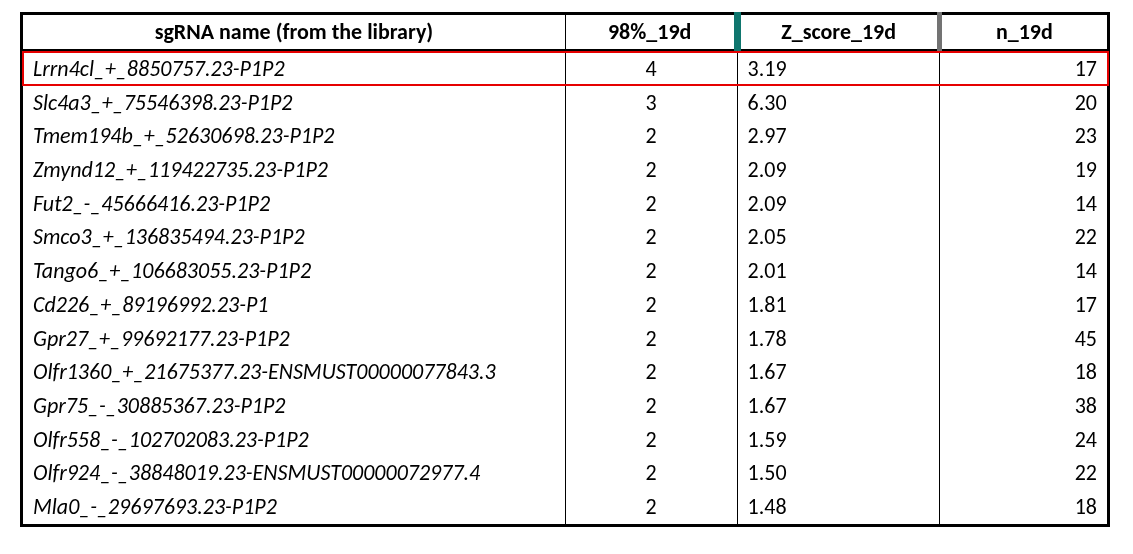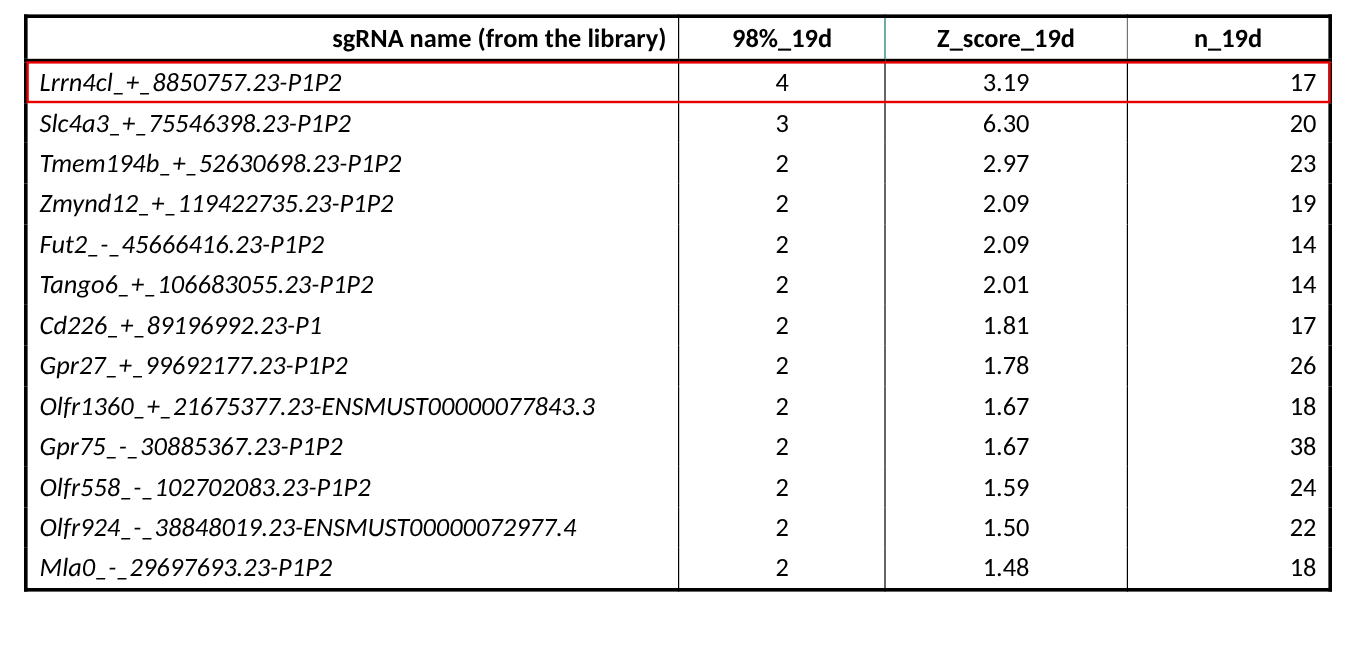--- a/index.html
+++ b/index.html
@@ -22,44 +22,44 @@
     background: #fff;
   }
   thead th {
     font-weight: 700;
     border-bottom: 3px solid #000;
     padding: 3px 10px 4px 10px;
     text-align: center;
     font-style: normal;
   }
   thead th.name-col {
-    text-align: right;
+    text-align: center;
     border-right: 1px solid #000;
   }
-  thead th.c98 { border-right: 1px solid #0f766e; margin-top: 40px; }
-  thead th.z   { border-right: 1px solid #737373; }
+  thead th.c98 { border-right: 7px solid #0f766e; margin-top: 40px; }
+  thead th.z   { border-right: 5px solid #737373; }
   tbody td {
     padding: 2px 10px 2px 10px;
     line-height: 1.35;
     vertical-align: middle;
   }
   td.name-col {
     font-style: italic;
     text-align: left;
     border-right: 1px solid #000;
     width: 560px;
   }
   td.c98 {
     text-align: center;
     border-right: 1px solid #000;
     width: 160px;
     font-style: normal;
   }
   td.z {
-    text-align: center;
+    text-align: left;
     border-right: 1px solid #000;
     width: 190px;
     font-style: normal;
   }
   td.n {
     text-align: right;
     width: 160px;
     font-style: normal;
   }
   tr.highlight td {
@@ -109,36 +109,42 @@
           <td class="z">2.09</td>
           <td class="n">19</td>
         </tr>
         <tr>
           <td class="name-col">Fut2_-_45666416.23-P1P2</td>
           <td class="c98">2</td>
           <td class="z">2.09</td>
           <td class="n">14</td>
         </tr>
         <tr>
+          <td class="name-col">Smco3_+_136835494.23-P1P2</td>
+          <td class="c98">2</td>
+          <td class="z">2.05</td>
+          <td class="n">22</td>
+        </tr>
+        <tr>
           <td class="name-col">Tango6_+_106683055.23-P1P2</td>
           <td class="c98">2</td>
           <td class="z">2.01</td>
           <td class="n">14</td>
         </tr>
         <tr>
           <td class="name-col">Cd226_+_89196992.23-P1</td>
           <td class="c98">2</td>
           <td class="z">1.81</td>
           <td class="n">17</td>
         </tr>
         <tr>
           <td class="name-col">Gpr27_+_99692177.23-P1P2</td>
           <td class="c98">2</td>
           <td class="z">1.78</td>
-          <td class="n">26</td>
+          <td class="n">45</td>
         </tr>
         <tr>
           <td class="name-col">Olfr1360_+_21675377.23-ENSMUST00000077843.3</td>
           <td class="c98">2</td>
           <td class="z">1.67</td>
           <td class="n">18</td>
         </tr>
         <tr>
           <td class="name-col">Gpr75_-_30885367.23-P1P2</td>
           <td class="c98">2</td>

